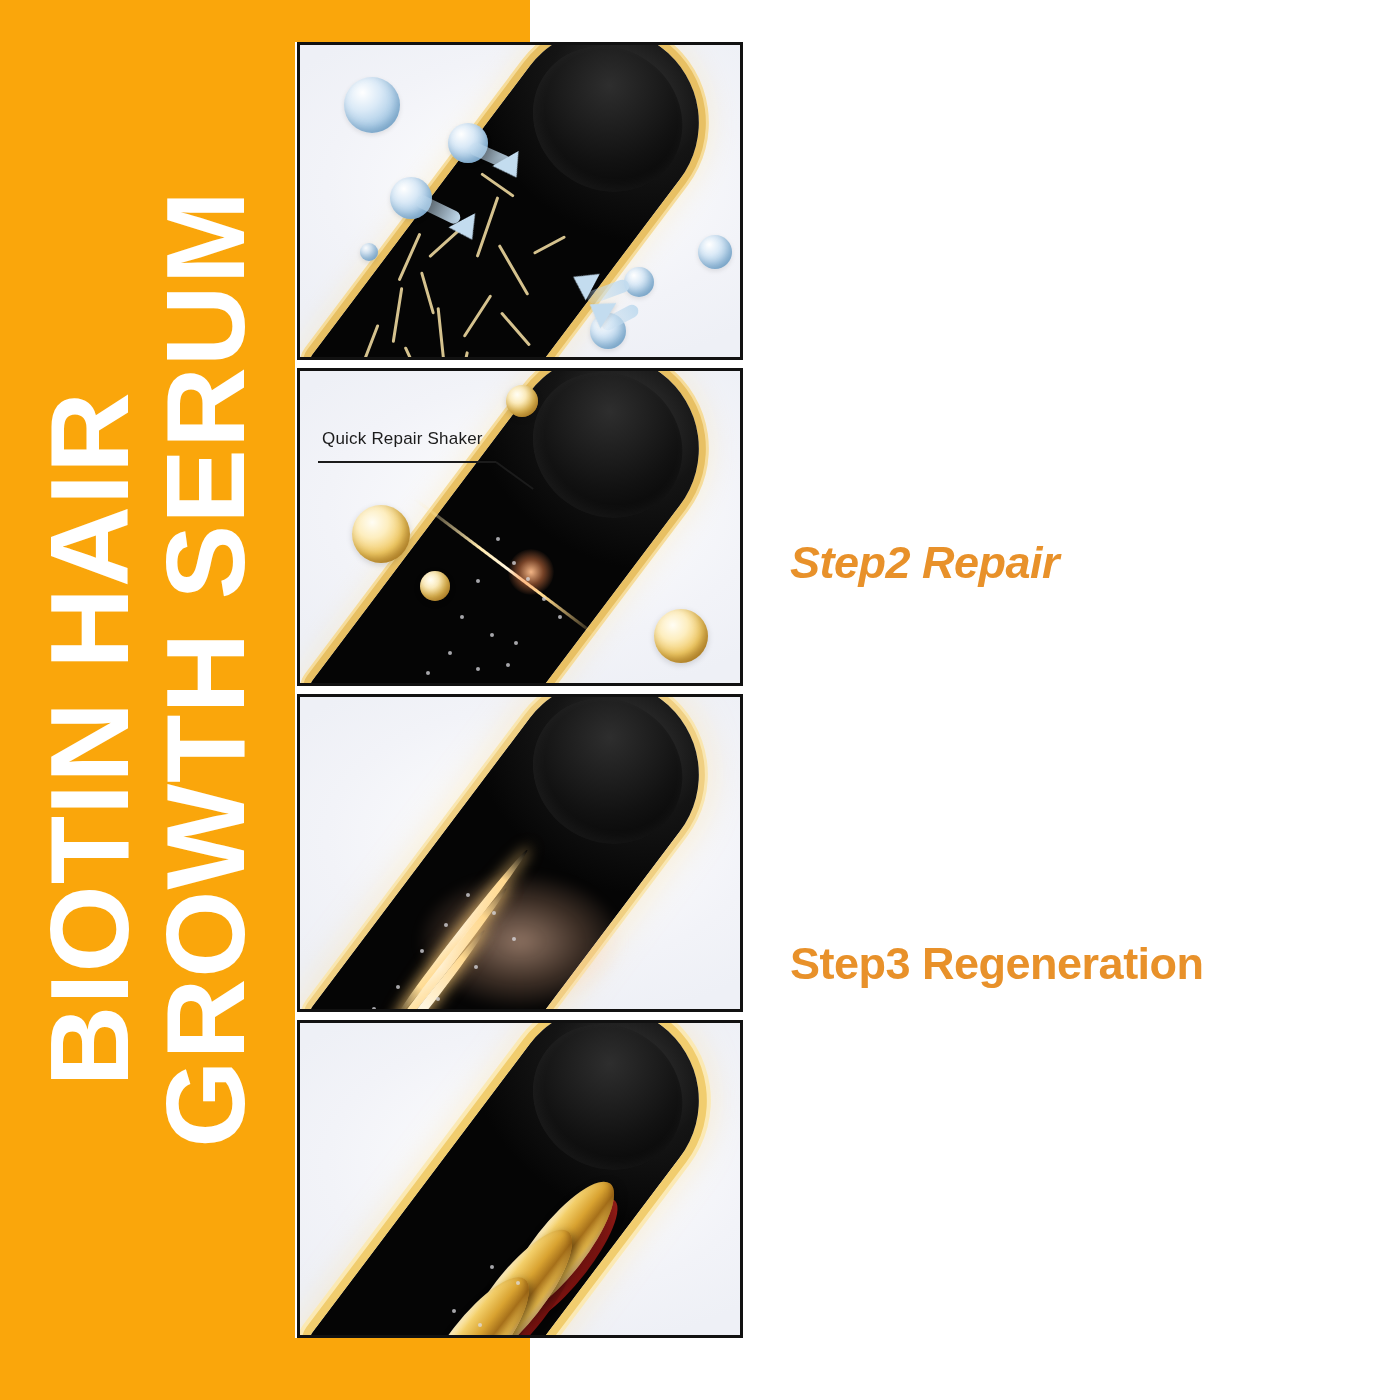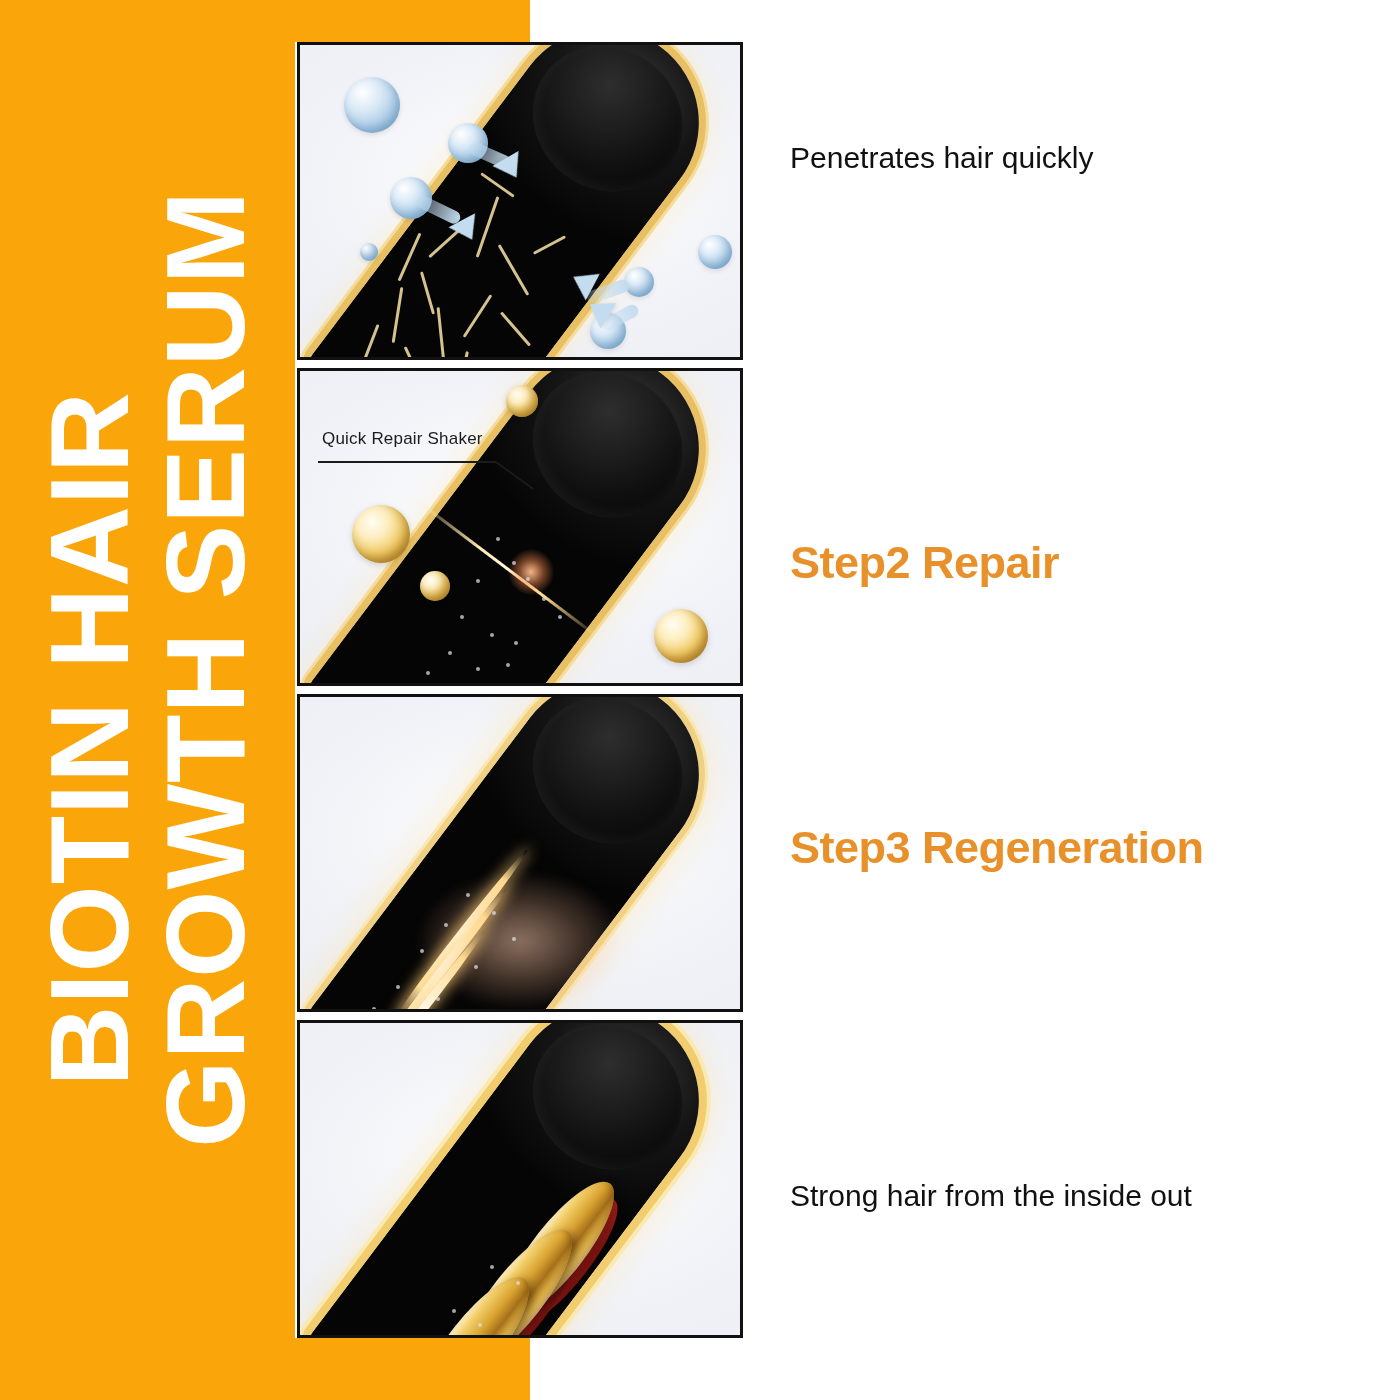--- a/index.html
+++ b/index.html
@@ -243,22 +243,22 @@
   }
   .step-desc {
     color: #111111;
     font-size: 30px;
     font-weight: 400;
     line-height: 1.30;
     max-width: 540px;
     font-family: "Liberation Sans", sans-serif;
   }
   .s1 { justify-content: flex-start; padding-top: 96px; }
-  .s2 { justify-content: center; }
-  .s3 { justify-content: center; }
+  .s2 { justify-content: center; font-style: italic; }
+  .s3 { justify-content: flex-end; }
   .s4 { justify-content: center; padding-top: 58px; }
 </style>
 </head>
 <body>
 
 <div class="poster">
 
   <div class="brand-panel"></div>
 
   <div class="brand-title">
@@ -383,30 +383,28 @@
         <div class="speck" style="left:178px; top:300px;"></div>
 
       </div>
     </div>
 
   </div>
 
   <div class="steps">
 
     <div class="step s1">
-      <div class="step-desc">Penetrates hair quickly</div>
     </div>
 
     <div class="step s2">
       <div class="step-title">Step2 Repair</div>
     </div>
 
     <div class="step s3">
       <div class="step-title">Step3 Regeneration</div>
     </div>
 
     <div class="step s4">
-      <div class="step-desc">Strong hair from the inside out</div>
     </div>
 
   </div>
 
 </div>
 
 </body></html>

